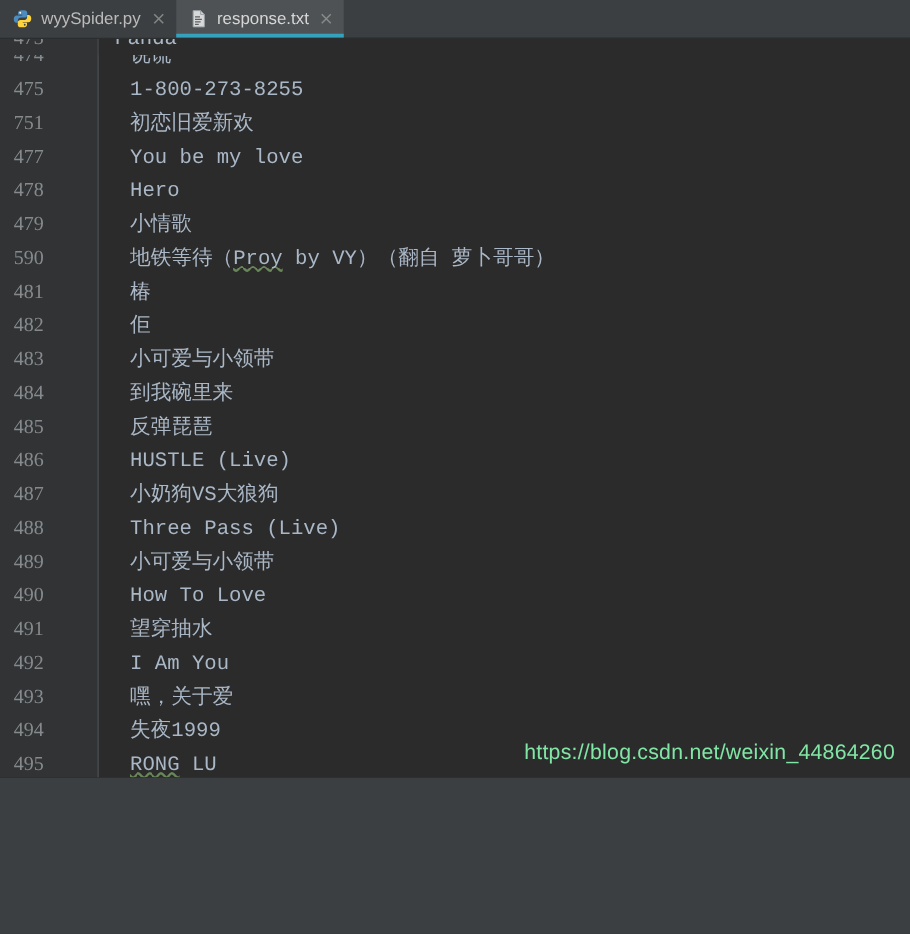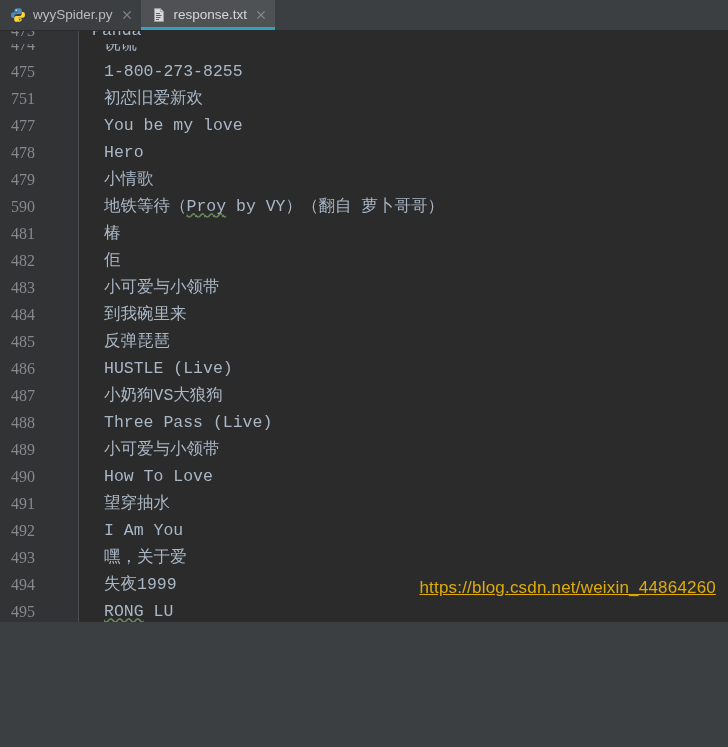--- a/index.html
+++ b/index.html
@@ -167,29 +167,28 @@
     line-height: 27px;
     padding-left: 13px;
     white-space: pre;
     box-sizing: border-box;
   }
 
   
   #watermark {
     position: absolute;
     right: 12px;
-    bottom: 24px;
-    color: #eab308;
+    bottom: 10px;
+    color: #86efac;
     font-size: 17px;
     font-family: "Liberation Sans", sans-serif;
     letter-spacing: .2px;
     opacity: .95;
     z-index: 5;
     white-space: nowrap;
-    text-decoration: underline;
   }
 </style>
 </head>
 <body>
 
 <div id="ide-window">
 
   <div id="tab-bar">
 
     <div class="tab inactive">

